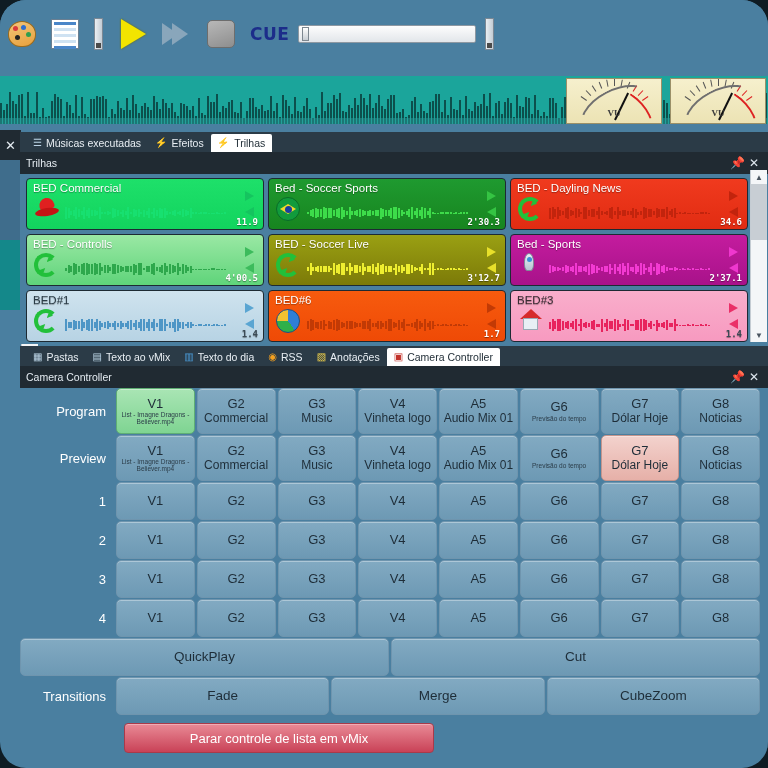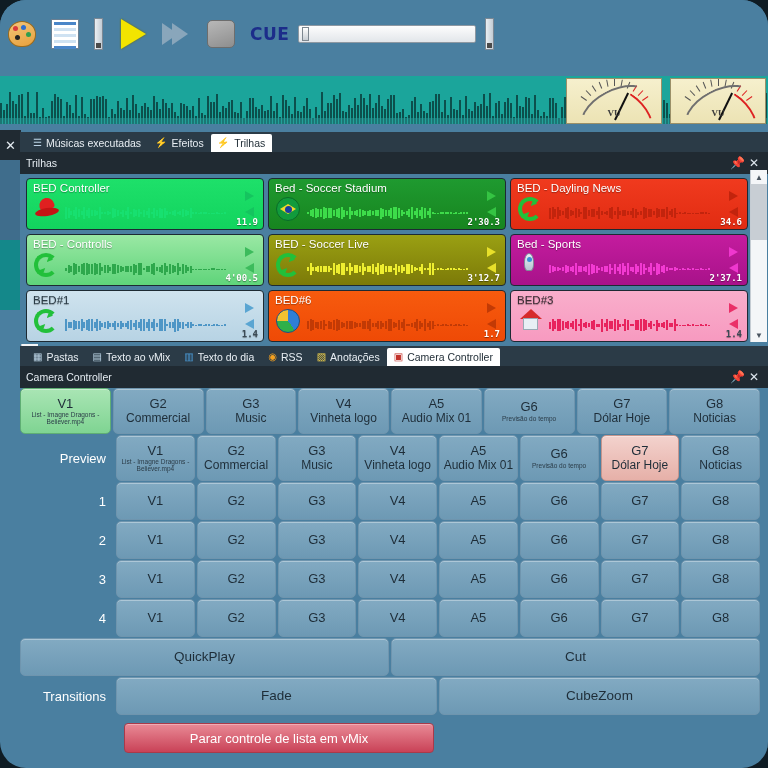--- a/index.html
+++ b/index.html
@@ -626,21 +626,21 @@
         </div>
       </div>
     <div class="panel-title">
       <span class="tt">Trilhas</span>
       <span class="tbtn">📌</span>
       <span class="tbtn">✕</span>
     </div>
     <div id="trilhas-body">
       <div class="track-grid" id="track-grid">
           <div class="track" style="background: linear-gradient(rgb(30, 224, 106), rgb(18, 212, 94));">
-            <div class="tname" style="color: rgb(255, 255, 255);">BED  Controller</div>
+            <div class="tname" style="color: rgb(255, 255, 255);">BED  Commercial</div>
             <div class="tico">
               <span class="hatico" style="display: block;"></span>
             </div>
             <div class="twave">
               <i style="left: 0px; height: 12.2px; bottom: 3.9px; background: rgb(23, 224, 112);"></i>
               <i style="left: 2.6px; height: 10.7px; bottom: 4.6px; background: rgb(23, 224, 112);"></i>
               <i style="left: 5.2px; height: 4.1px; bottom: 8px; background: rgb(23, 224, 112);"></i>
               <i style="left: 7.8px; height: 6.8px; bottom: 6.6px; background: rgb(23, 224, 112);"></i>
               <i style="left: 10.4px; height: 11.8px; bottom: 4.1px; background: rgb(23, 224, 112);"></i>
               <i style="left: 13px; height: 7.7px; bottom: 6.2px; background: rgb(23, 224, 112);"></i>
@@ -701,21 +701,21 @@
               <i style="left: 156px; height: 0.9px; bottom: 9.6px; background: rgb(23, 224, 112);"></i>
               <i style="left: 158.6px; height: 1.8px; bottom: 9.1px; background: rgb(23, 224, 112);"></i>
             </div>
             <div class="tarrows">
               <b style="top: 0px; border-left: 9px solid rgb(21, 196, 95);"></b>
               <b style="bottom: 0px; border-right: 9px solid rgb(21, 196, 95);"></b>
             </div>
             <div class="ttime">11.9</div>
           </div>
           <div class="track" style="background: linear-gradient(rgb(31, 154, 48), rgb(23, 133, 31));">
-            <div class="tname" style="color: rgb(255, 255, 255);">Bed -  Soccer Stadium</div>
+            <div class="tname" style="color: rgb(255, 255, 255);">Bed -  Soccer Sports</div>
             <div class="tico">
               <span class="flagico" style="display: block;"></span>
             </div>
             <div class="twave">
               <i style="left: 0px; height: 2.1px; bottom: 8.9px; background: rgb(61, 220, 74);"></i>
               <i style="left: 2.6px; height: 5.2px; bottom: 7.4px; background: rgb(61, 220, 74);"></i>
               <i style="left: 5.2px; height: 8.3px; bottom: 5.8px; background: rgb(61, 220, 74);"></i>
               <i style="left: 7.8px; height: 10.6px; bottom: 4.7px; background: rgb(61, 220, 74);"></i>
               <i style="left: 10.4px; height: 8.8px; bottom: 5.6px; background: rgb(61, 220, 74);"></i>
               <i style="left: 13px; height: 7.7px; bottom: 6.2px; background: rgb(61, 220, 74);"></i>
@@ -1345,20 +1345,21 @@
         </div>
       </div>
     <div class="panel-title">
       <span class="tt">Camera Controller</span>
       <span class="tbtn">📌</span>
       <span class="tbtn">✕</span>
     </div>
     <div id="cam-body">
       <div id="cam-rows">
           <div class="cam-row tall">
+            <div class="cam-label">Program</div>
             <div class="cam-cells">
               <div class="cell green">
                 <span>V1</span>
                 <span class="sub" style="font-size: 6.5px;">List - Imagne Dragons - Believer.mp4</span>
               </div>
               <div class="cell">
                 <span>G2</span>
                 <span class="sub" style="font-size: 12px; color: rgb(30, 45, 56);">Commercial</span>
               </div>
               <div class="cell">
@@ -1543,20 +1544,21 @@
           <div class="cam-row wide">
             <div class="cam-cells">
               <div class="cell">QuickPlay</div>
               <div class="cell">Cut</div>
             </div>
           </div>
           <div class="cam-row wide">
             <div class="cam-label">Transitions</div>
             <div class="cam-cells">
               <div class="cell">Fade</div>
+              <div class="cell">Merge</div>
               <div class="cell">CubeZoom</div>
             </div>
           </div>
         </div>
       <div class="redbtn">Parar controle de lista em vMix</div>
     </div>
   </div>
 
 </div>
 

